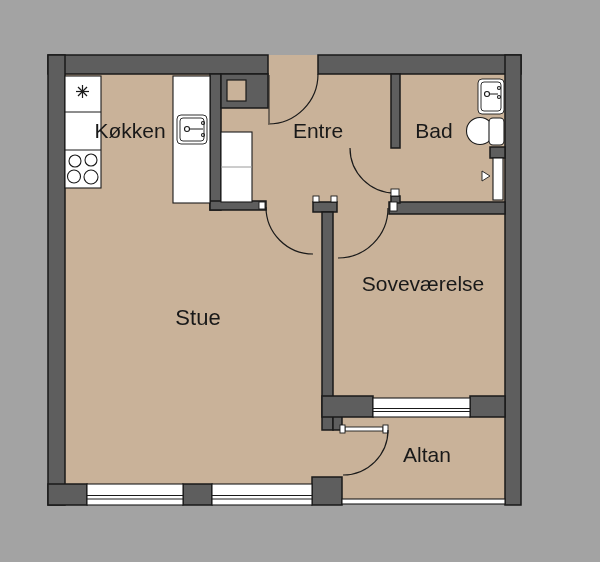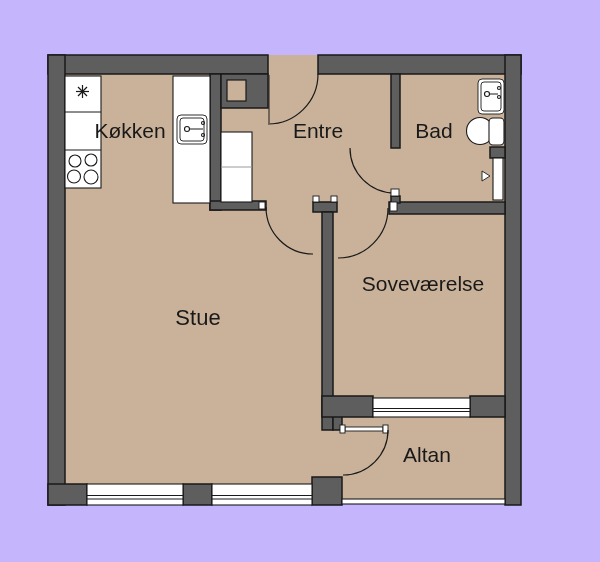--- a/index.html
+++ b/index.html
@@ -1,16 +1,16 @@
 <!DOCTYPE html>
 <html style="--wall: #5e5e5e; --floor: #c9b299; --outline: #1a1a1a; --fixture: #ffffff; --text: #191919; --background: #ffffff;"><head>
 <meta charset="utf-8">
 <style>
   html,body{margin:0;padding:0;background:#ffffff;}
-  .stage{position:relative;width:600px;height:562px;background:#c4b5fd;overflow:hidden;
+  .stage{position:relative;width:600px;height:562px;background:#a3a3a3;overflow:hidden;
          font-family:"Liberation Sans", sans-serif;}
   svg{display:block;}
   .wall{fill:var(--wall);stroke:var(--outline);stroke-width:1.5;}
   .floorpatch{fill:var(--floor);stroke:var(--outline);stroke-width:1.2;}
   .fx{fill:var(--fixture);stroke:var(--outline);stroke-width:1.1;}
   .fx-thin{fill:var(--fixture);stroke:var(--outline);stroke-width:0.9;}
   .arc{fill:none;stroke:var(--outline);stroke-width:1.2;}
   .tl{stroke:var(--outline);stroke-width:1;}
   .tl-soft{stroke:#9a9a9a;stroke-width:1;}
   .outline-only{fill:none;stroke:var(--outline);stroke-width:1.1;}

